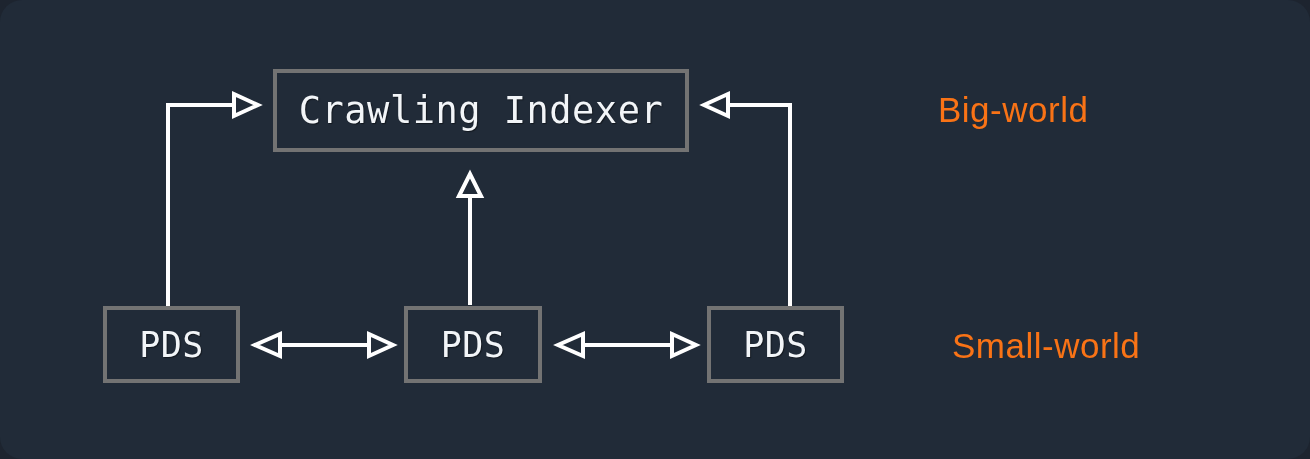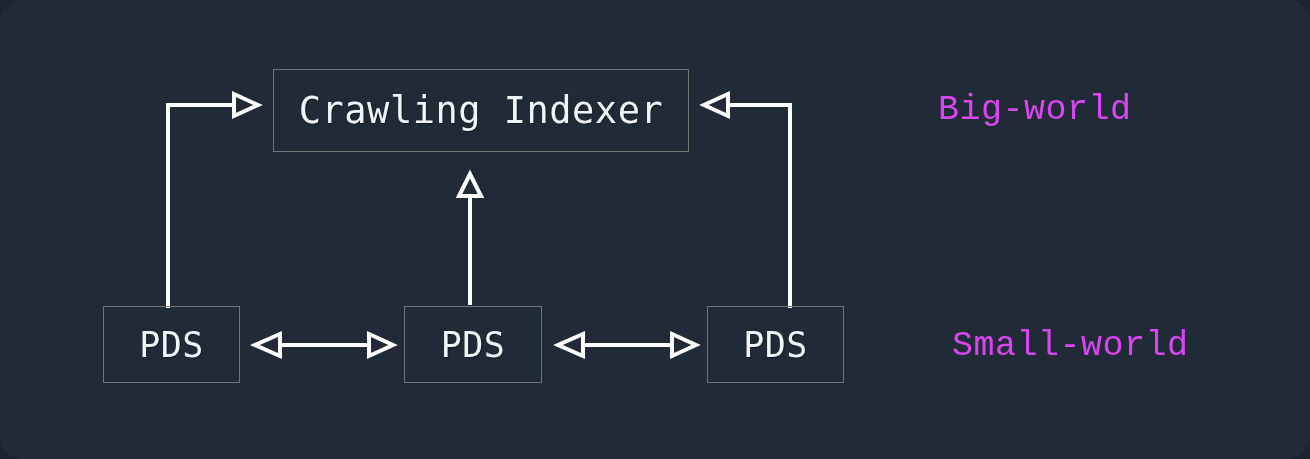--- a/index.html
+++ b/index.html
@@ -25,21 +25,21 @@
     position: absolute;
     top: 0;
     left: 0;
     width: 1310px;
     height: 459px;
     display: block;
   }
   .node-box {
     position: absolute;
     box-sizing: border-box;
-    border: 1px solid #737373;
+    border: 4px solid #737373;
     background: transparent;
     display: flex;
     align-items: center;
     justify-content: center;
   }
   .node-label {
     color: #f2f5f8;
     font-family: "DejaVu Sans Mono", monospace;
     letter-spacing: 0.5px;
     white-space: nowrap;
@@ -72,22 +72,22 @@
     width: 137px;
     height: 77px;
   }
   #node-pds-left .node-label,
   #node-pds-mid .node-label,
   #node-pds-right .node-label {
     font-size: 35px;
   }
   .region-label {
     position: absolute;
-    color: #d946ef;
-    font-family: Liberation Mono, monospace;
+    color: #f97316;
+    font-family: Liberation Sans, sans-serif;
     font-size: 35px;
     letter-spacing: 0.5px;
     white-space: nowrap;
   }
   #label-big-world {
     left: 938px;
     top: 90px;
   }
   #label-small-world {
     left: 936px;

